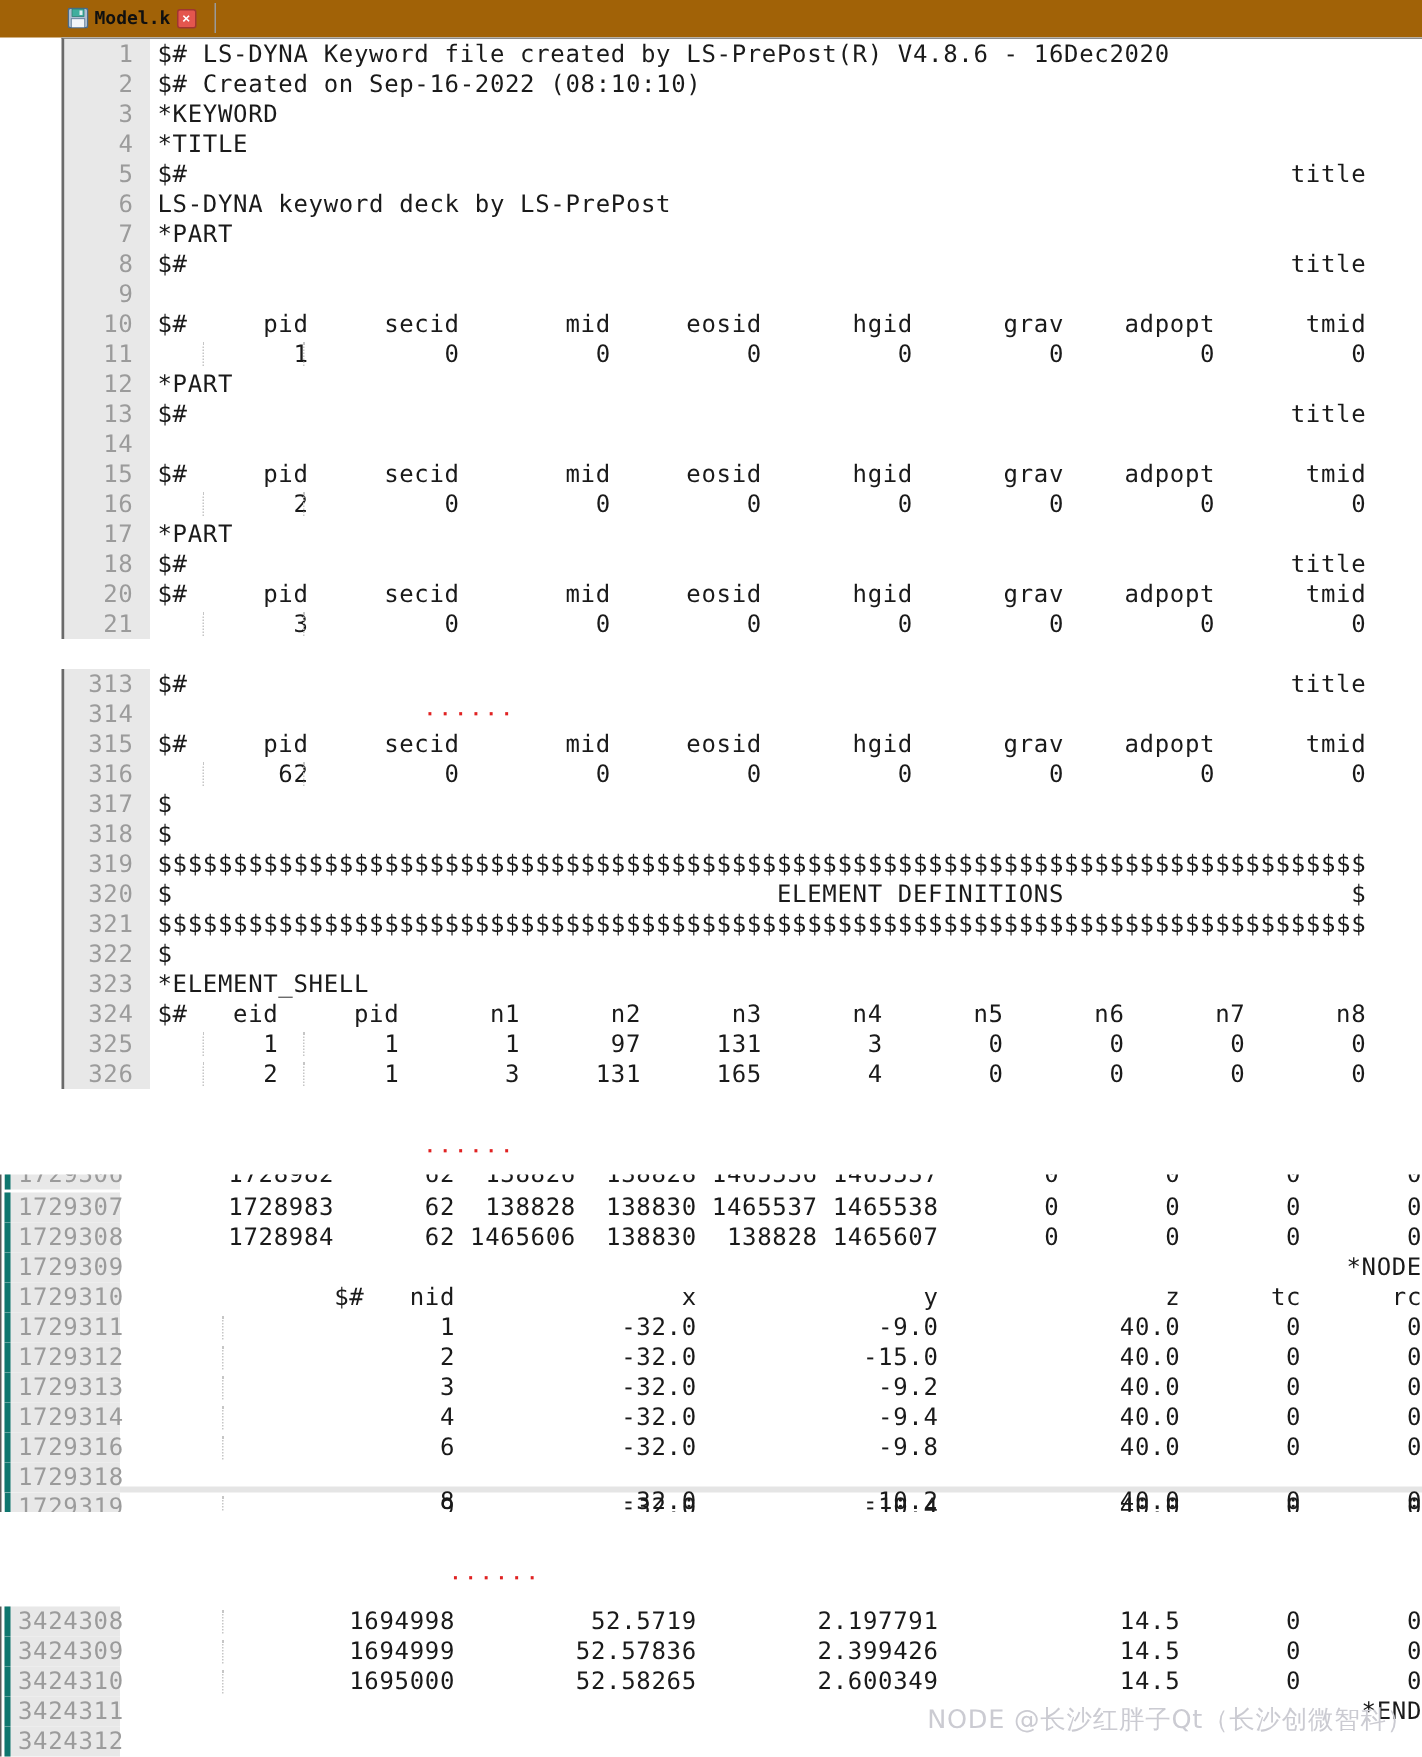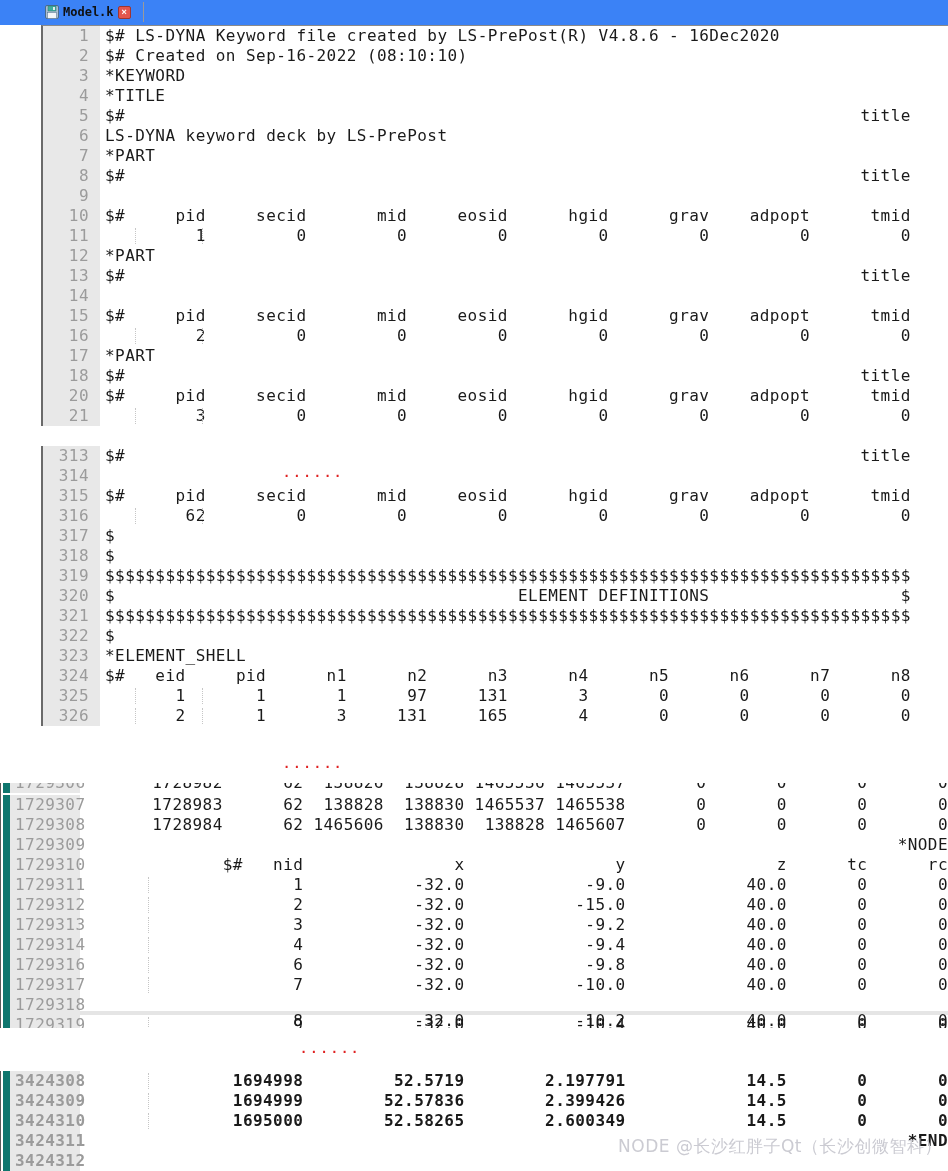--- a/index.html
+++ b/index.html
@@ -1,37 +1,37 @@
 <!DOCTYPE html>
 <html><head>
 <meta charset="utf-8">
 <style>
   html,body{margin:0;padding:0;}
   body{
     width:948px;height:1171px;position:relative;overflow:hidden;background:#ffffff;
     font-family:"DejaVu Sans Mono","Liberation Mono",monospace;
   }
   
-  .tabbar{position:absolute;left:0;top:0;width:948px;height:25px;background:#3b82f6;}
+  .tabbar{position:absolute;left:0;top:0;width:948px;height:25px;background:#a16207;}
   .tab{position:absolute;left:45px;top:2px;height:20px;display:flex;align-items:center;gap:4px;cursor:default;}
   .disk{width:14px;height:14px;flex:none;}
   .tab-label{font:bold 12px "DejaVu Sans Mono","Liberation Mono",monospace;color:#101010;letter-spacing:0;}
   .close{width:13px;height:13px;flex:none;background:#e4564e;border:1px solid #a03530;border-radius:2px;
          color:#fff;font:bold 9px/11px "Liberation Sans",sans-serif;text-align:center;box-sizing:border-box;}
   .tab-sep{position:absolute;left:143px;top:2px;width:1px;height:20px;background:#9a9a9a;}
   
   .seg{position:absolute;left:0;right:0;}
   .seg1{top:25px;left:41px;}
   .seg2{top:783px;left:0;}
-  .seg3{top:1071px;left:0;font-weight:bold;}
+  .seg3{top:1071px;left:0;}
   .grp{background:#fff;}
   .seg1 .grp{border-left:2px solid #6a6a6a;}
   .seg1 .grp.tb{border-top:1px solid #8a8a8a;}
   .seg2 .grp,.seg3 .grp{border-left:1px solid #5a5a5a;padding-left:2px;}
-  .seg2 .gut,.seg3 .gut{border-left:7px solid #0f766e;}
+  .seg2 .gut,.seg3 .gut{border-left:4px solid #0f766e;}
   .gap{height:20px;background:#fff;}
   .row{display:flex;height:20px;line-height:20px;font-size:16px;letter-spacing:0.44px;white-space:pre;}
   .gut{flex:none;background:#e8e8e8;color:#9b9b9b;box-sizing:border-box;}
   .seg1 .gut{width:57px;text-align:right;padding-right:11px;}
   .seg2 .gut,.seg3 .gut{width:77px;text-align:left;padding-left:5px;}
   .txt{flex:1;color:#1a1a1a;position:relative;box-sizing:border-box;}
   .seg1 .txt{padding-left:5px;}
   .seg2 .txt,.seg3 .txt{padding-left:7px;text-align:right;}
   .row.hl .txt{background:#e5e5e5;margin-top:16px;}
   
@@ -116,21 +116,20 @@
       </div>
       <div class="row"><span class="gut">1729307</span><span class="txt"> 1728983      62  138828  138830 1465537 1465538       0       0       0       0</span></div>
       <div class="row"><span class="gut">1729308</span><span class="txt"> 1728984      62 1465606  138830  138828 1465607       0       0       0       0</span></div>
       <div class="row"><span class="gut">1729309</span><span class="txt">*NODE</span></div>
       <div class="row"><span class="gut">1729310</span><span class="txt">$#   nid               x               y               z      tc      rc</span></div>
       <div class="row g2"><span class="gut">1729311</span><span class="txt">       1           -32.0            -9.0            40.0       0       0</span></div>
       <div class="row g2"><span class="gut">1729312</span><span class="txt">       2           -32.0           -15.0            40.0       0       0</span></div>
       <div class="row g2"><span class="gut">1729313</span><span class="txt">       3           -32.0            -9.2            40.0       0       0</span></div>
       <div class="row g2"><span class="gut">1729314</span><span class="txt">       4           -32.0            -9.4            40.0       0       0</span></div>
       <div class="row g2"><span class="gut">1729316</span><span class="txt">       6           -32.0            -9.8            40.0       0       0</span></div>
-      <div class="row g2"><span class="gut">1729317</span><span class="txt">       7           -32.0           -10.0            40.0       0       0</span></div>
       <div class="row g2 hl"><span class="gut">1729318</span><span class="txt">       8           -32.0           -10.2            40.0       0       0</span></div>
       <div class="clip" style="height: 13px;">
         <div class="row g2"><span class="gut">1729319</span><span class="txt">       9           -32.0           -10.4            40.0       0       0</span></div>
       </div>
     </div>
   </div>
 <div class="seg seg3">
     <div class="grp">
       <div class="row g2"><span class="gut">3424308</span><span class="txt"> 1694998         52.5719        2.197791            14.5       0       0</span></div>
       <div class="row g2"><span class="gut">3424309</span><span class="txt"> 1694999        52.57836        2.399426            14.5       0       0</span></div>

